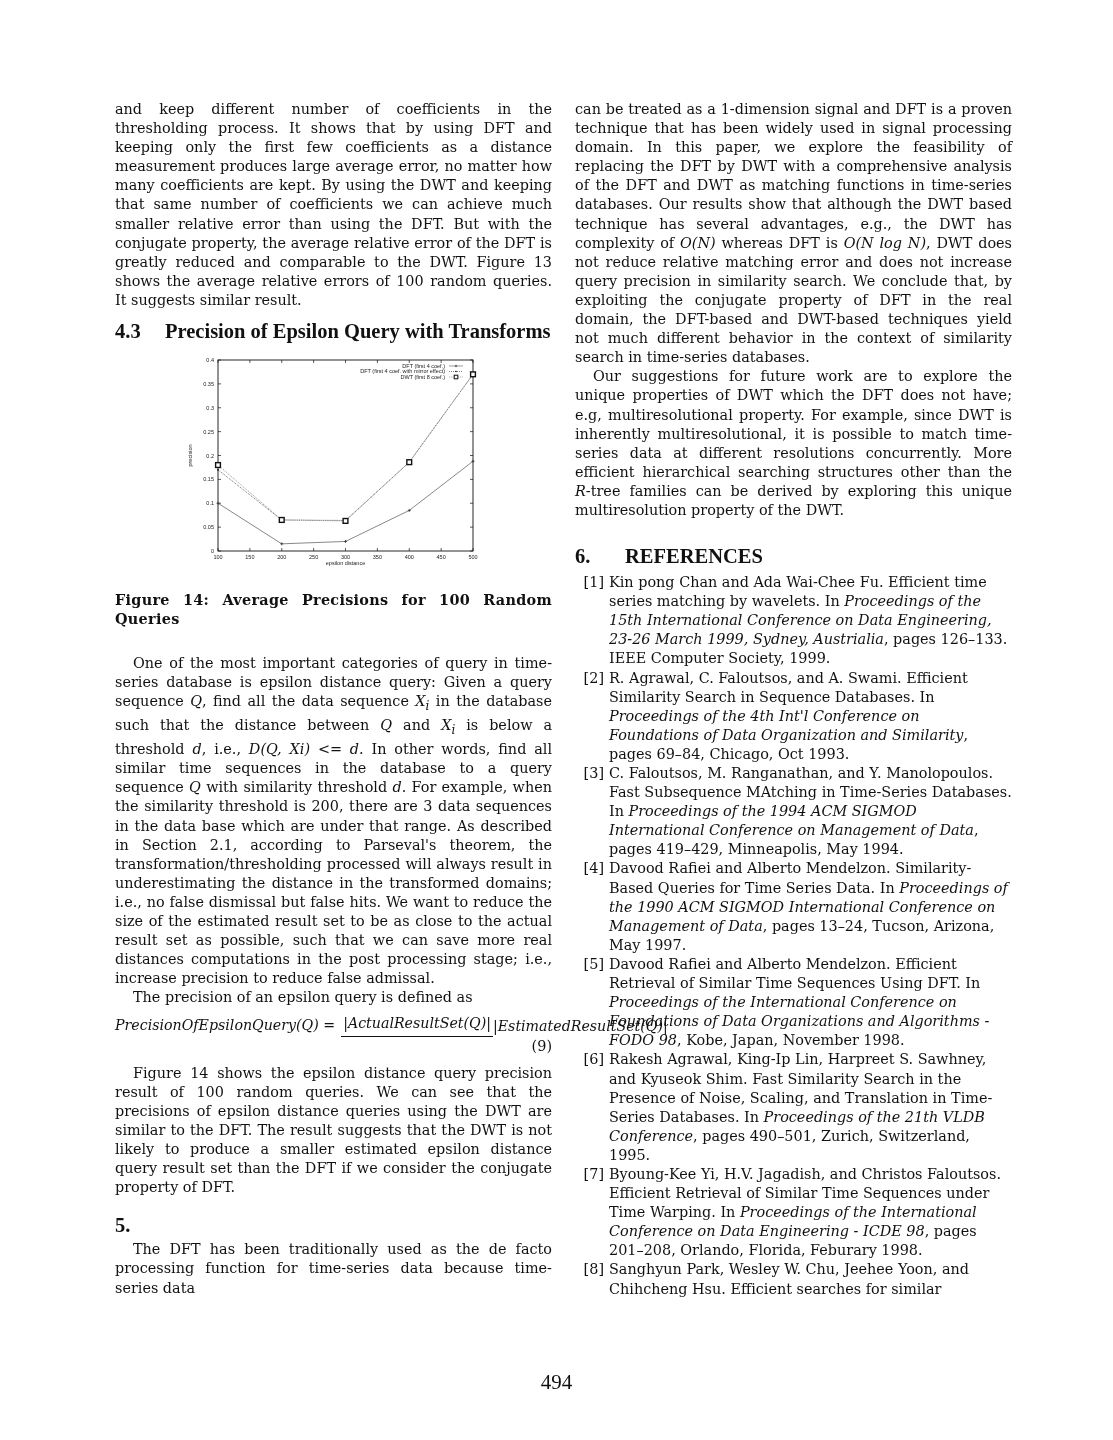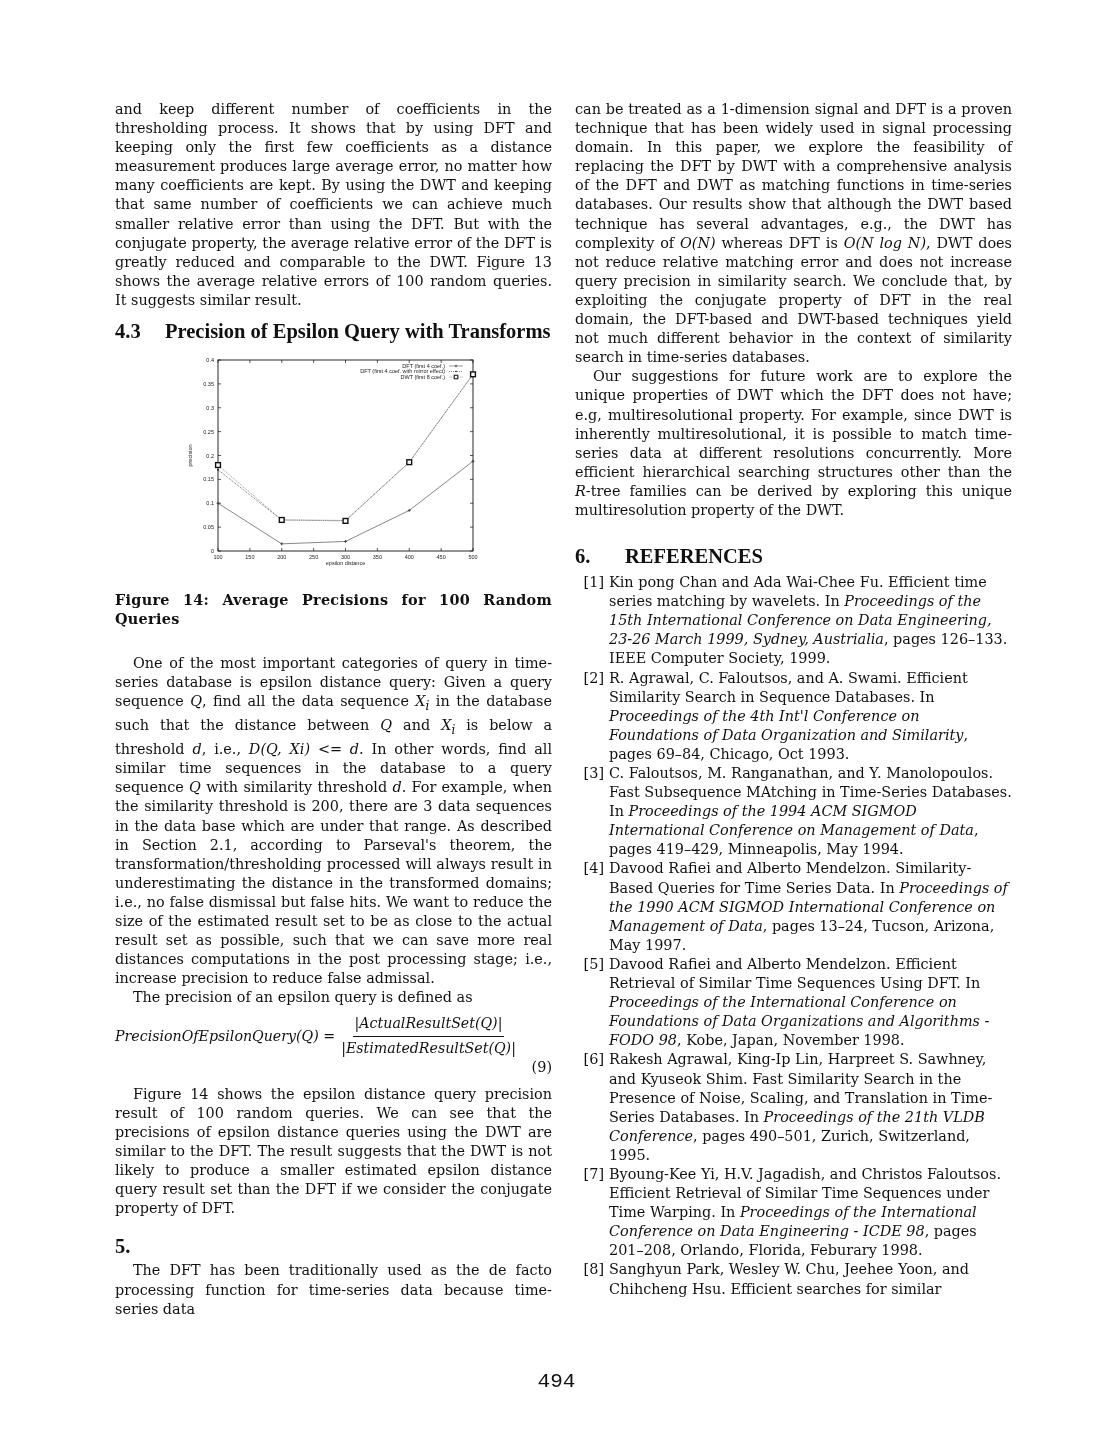--- a/index.html
+++ b/index.html
@@ -13,31 +13,31 @@
   h2.sec { font-family:"Liberation Serif", serif; font-weight:bold; font-size:20.5px; line-height:21px;
            margin:11px 0 0 0; text-align:left; display:flex; }
   h2.sec .num { width:50px; flex:none; }
   h2.sec .ttl { flex:1; }
   .figure { position:relative; height:228px; margin-top:8px; }
   .figure svg { position:absolute; left:65px; top:0; }
   .caption { font-weight:bold; font-size:14.4px; line-height:19px; margin-top:12px; text-align:justify; letter-spacing:0.3px; }
   .gap { height:26px; }
   .eq { display:flex; align-items:center; font-style:italic; margin-top:7px; font-size:14.2px; }
   .eq .lhs { white-space:nowrap; }
-  .eq .frac { display:inline-flex; flex-direction:column; align-items:center; margin-left:6px; }
+  .eq .frac { display:inline-flex; align-items:center; margin-left:6px; }
   .eq .frac .n { padding:0 2px 2px; border-bottom:1px solid #111; }
   .eq .frac .d { padding-top:2px; }
   .eqnum { text-align:right; margin-bottom:8px; }
   .refs { margin-top:6px; }
   .ref { display:flex; text-align:left; }
   .ref .rn { width:34px; flex:none; text-align:right; padding-right:0; margin-left:-5px; margin-right:5px;}
   .ref .rt { flex:1; }
   .ref i { font-style:italic; }
   .pagenum { position:absolute; top:1370px; left:0; width:1113px; text-align:center;
-             font-family:Liberation Mono, monospace; font-size:21px; }
+             font-family:Liberation Serif, serif; font-size:21px; }
   .ax { font-family:"Liberation Sans", sans-serif; font-size:5.5px; fill:#222; }
 </style>
 </head>
 <body>
 
 <div class="col col-left">
   <p>and keep different number of coefficients in the thresholding process. It shows that by using DFT and keeping only the first few coefficients as a distance measurement produces large average error, no matter how many coefficients are kept. By using the DWT and keeping that same number of coefficients we can achieve much smaller relative error than using the DFT. But with the conjugate property, the average relative error of the DFT is greatly reduced and comparable to the DWT. Figure 13 shows the average relative errors of 100 random queries. It suggests similar result.</p>
 
   <h2 class="sec">
     <span class="num">4.3</span>

